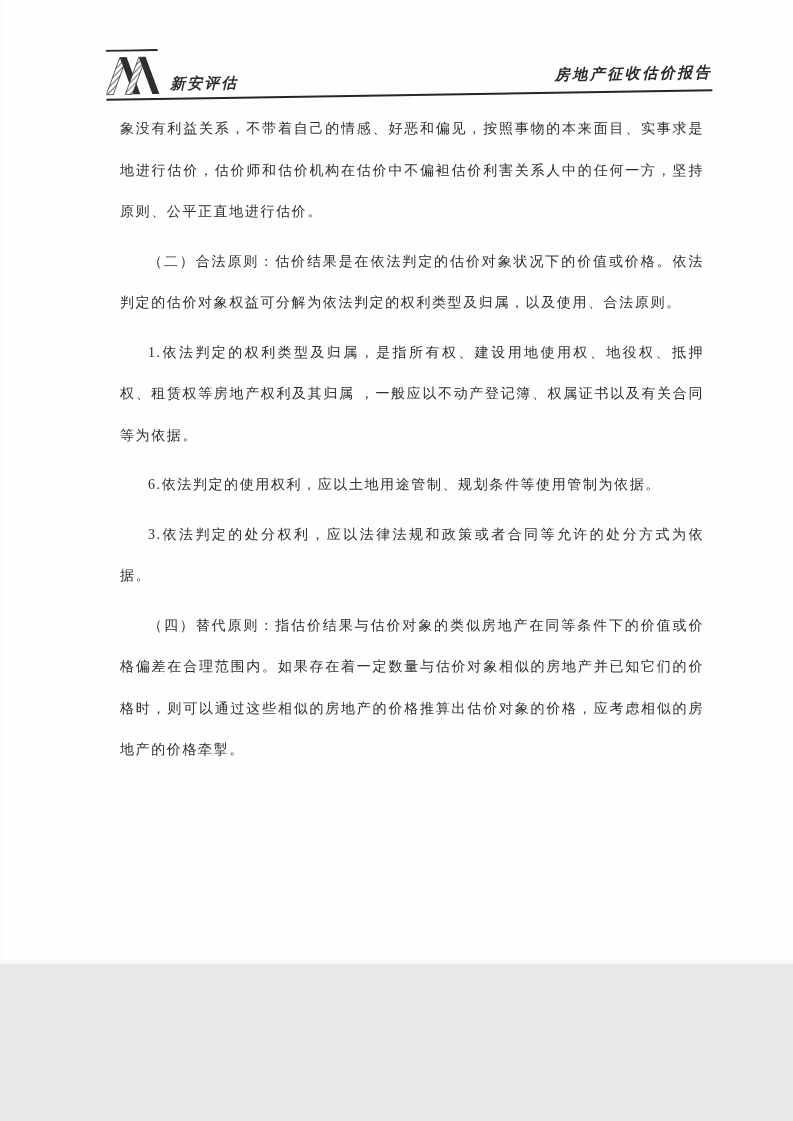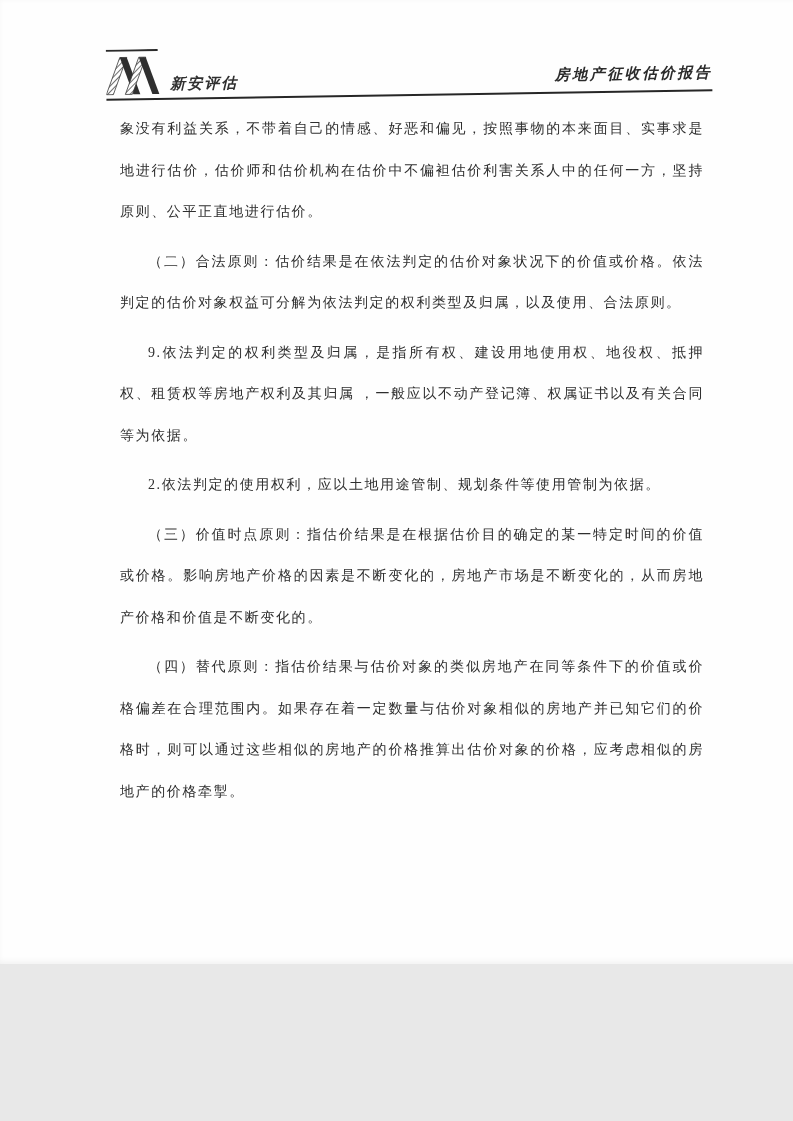--- a/index.html
+++ b/index.html
@@ -117,23 +117,23 @@
         <polygon points="33,8 40,8 53,45 46,45" fill="#2f2f2f"></polygon>
       </svg>
       <span class="brand-name">新安评估</span>
     </div>
     <span class="report-title">房地产征收估价报告</span>
   </div>
 
   <div class="body-text">
     <p class="no-indent">象没有利益关系，不带着自己的情感、好恶和偏见，按照事物的本来面目、实事求是地进行估价，估价师和估价机构在估价中不偏袒估价利害关系人中的任何一方，坚持原则、公平正直地进行估价。</p>
     <p>（二）合法原则：估价结果是在依法判定的估价对象状况下的价值或价格。依法判定的估价对象权益可分解为依法判定的权利类型及归属，以及使用、合法原则。</p>
-    <p>9.依法判定的权利类型及归属，是指所有权、建设用地使用权、地役权、抵押权、租赁权等房地产权利及其归属 ，一般应以不动产登记簿、权属证书以及有关合同等为依据。</p>
-    <p>2.依法判定的使用权利，应以土地用途管制、规划条件等使用管制为依据。</p>
-    <p>（三）价值时点原则：指估价结果是在根据估价目的确定的某一特定时间的价值或价格。影响房地产价格的因素是不断变化的，房地产市场是不断变化的，从而房地产价格和价值是不断变化的。</p>
+    <p>1.依法判定的权利类型及归属，是指所有权、建设用地使用权、地役权、抵押权、租赁权等房地产权利及其归属 ，一般应以不动产登记簿、权属证书以及有关合同等为依据。</p>
+    <p>6.依法判定的使用权利，应以土地用途管制、规划条件等使用管制为依据。</p>
+    <p>3.依法判定的处分权利，应以法律法规和政策或者合同等允许的处分方式为依据。</p>
     <p>（四）替代原则：指估价结果与估价对象的类似房地产在同等条件下的价值或价格偏差在合理范围内。如果存在着一定数量与估价对象相似的房地产并已知它们的价格时，则可以通过这些相似的房地产的价格推算出估价对象的价格，应考虑相似的房地产的价格牵掣。</p>
   </div>
 
   <div class="footer">
     <span class="page-number">第 16 页</span>
   </div>
 
 </div>
 
 </body></html>

